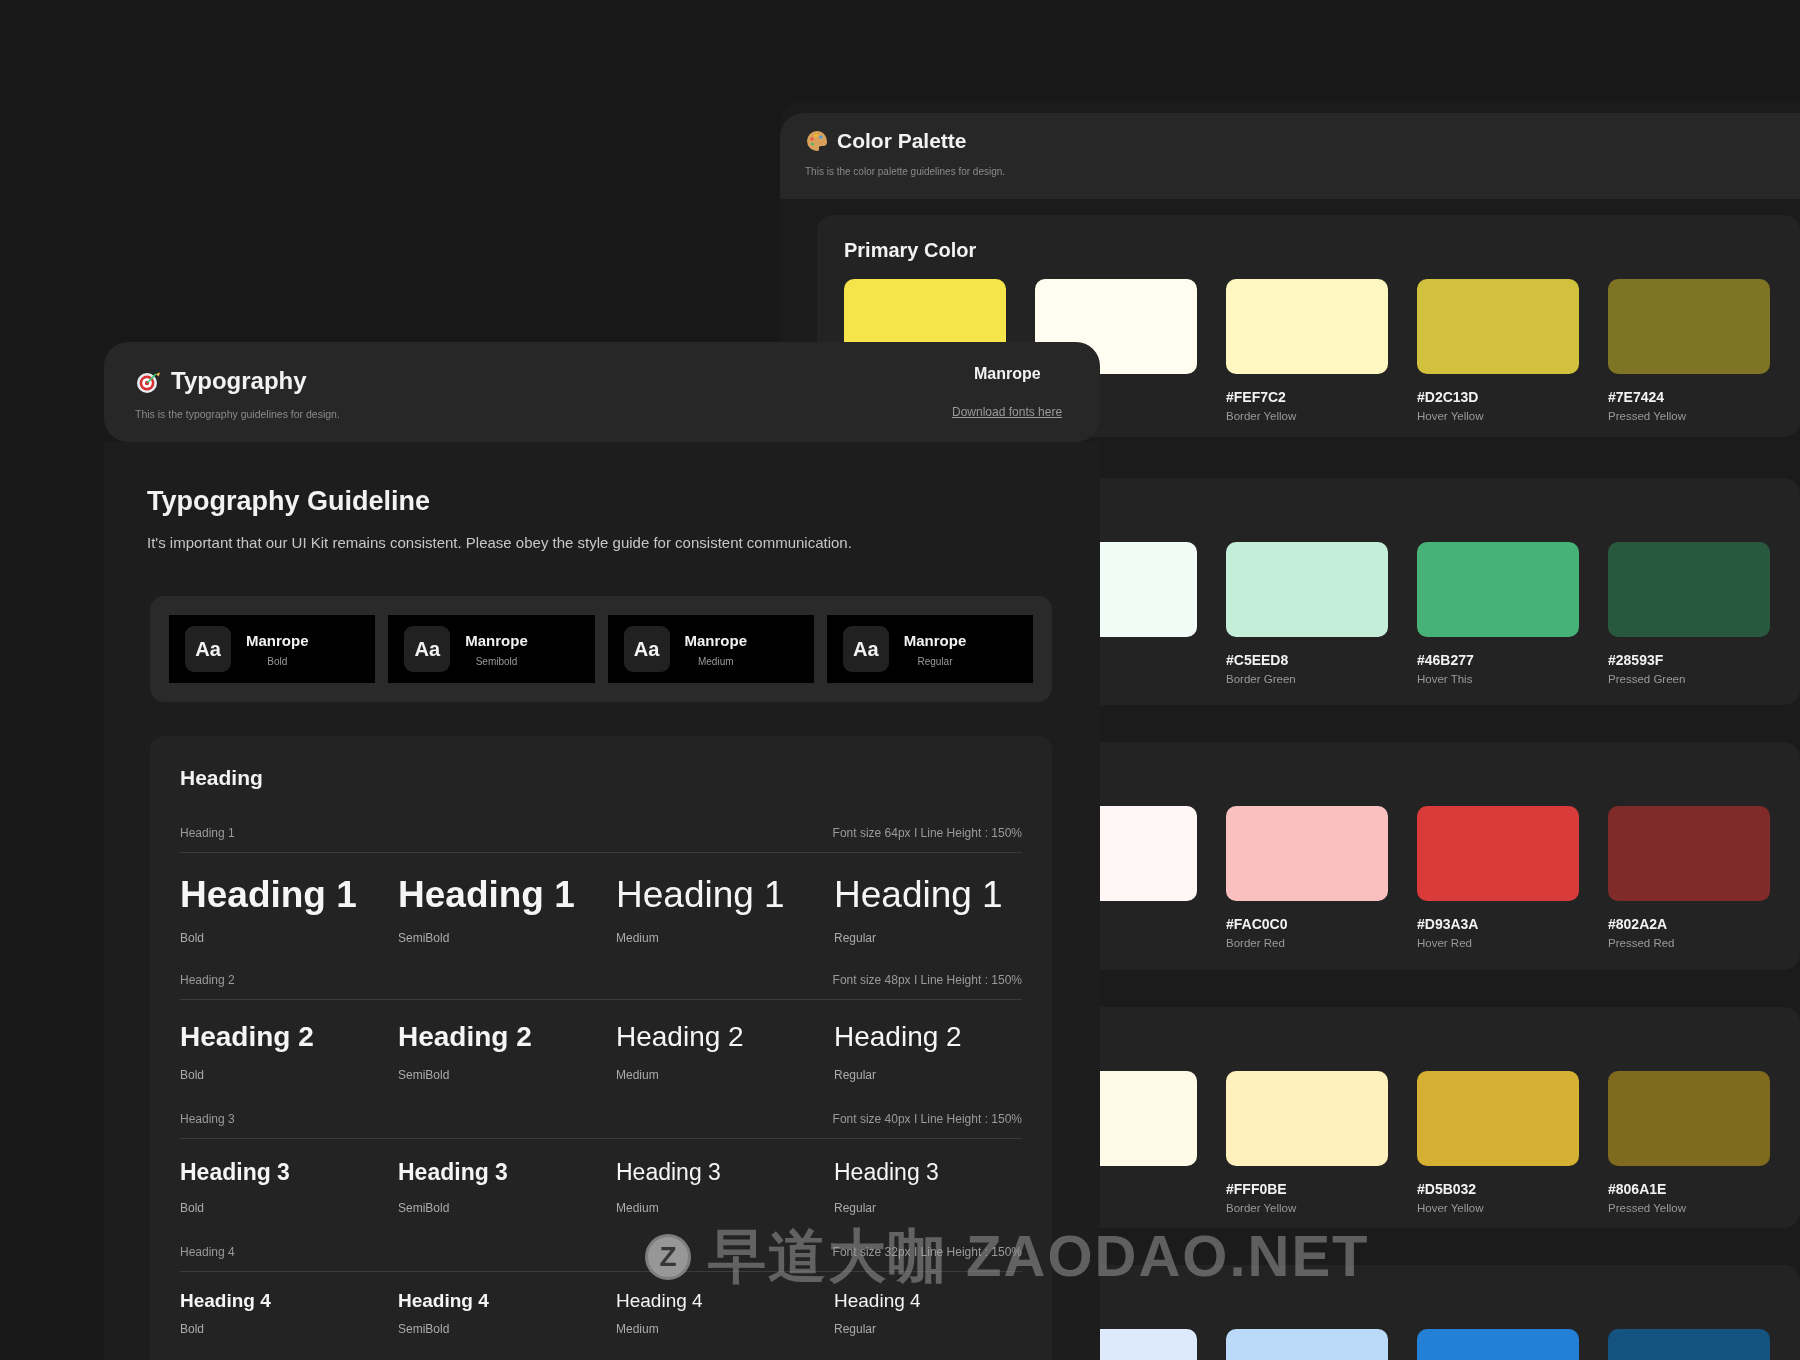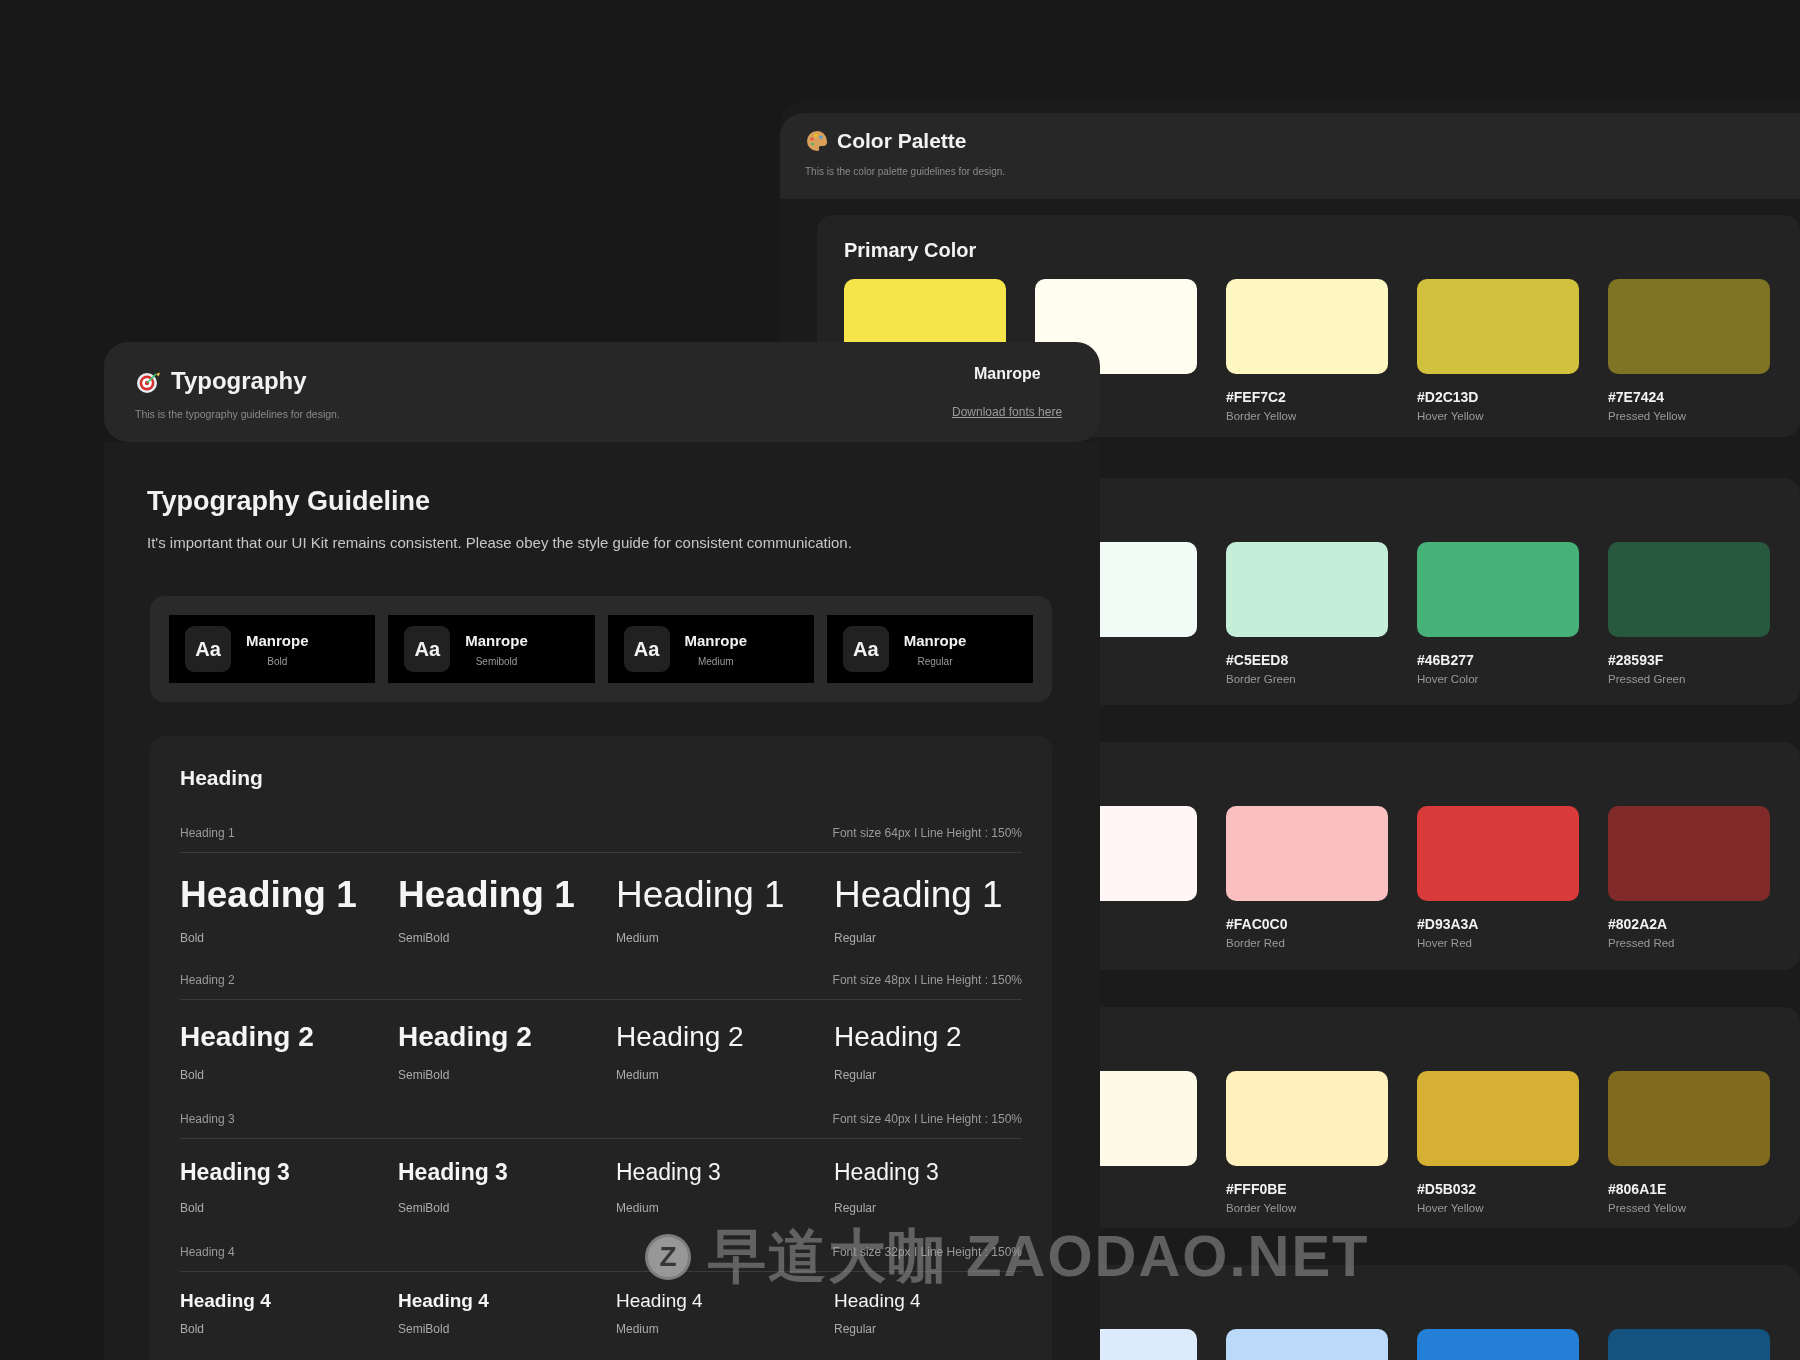--- a/index.html
+++ b/index.html
@@ -108,21 +108,21 @@
         <div class="cp-section" style="top: 377px; height: 227px;">
           <div class="swatch" style="left: 218px; background: rgb(242, 252, 246);"></div>
           <div class="swatch" style="left: 409px; background: rgb(197, 238, 216);"></div>
           <div class="swatch-label" style="left: 409px;">
             <div class="swatch-hex">#C5EED8</div>
             <div class="swatch-name">Border Green</div>
           </div>
           <div class="swatch" style="left: 600px; background: rgb(70, 178, 119);"></div>
           <div class="swatch-label" style="left: 600px;">
             <div class="swatch-hex">#46B277</div>
-            <div class="swatch-name">Hover Color</div>
+            <div class="swatch-name">Hover This</div>
           </div>
           <div class="swatch" style="left: 791px; background: rgb(40, 89, 63);"></div>
           <div class="swatch-label" style="left: 791px;">
             <div class="swatch-hex">#28593F</div>
             <div class="swatch-name">Pressed Green</div>
           </div>
         </div>
         <div class="cp-section" style="top: 641px; height: 228px;">
           <div class="swatch" style="left: 218px; background: rgb(255, 246, 245);"></div>
           <div class="swatch" style="left: 409px; background: rgb(250, 192, 192);"></div>

